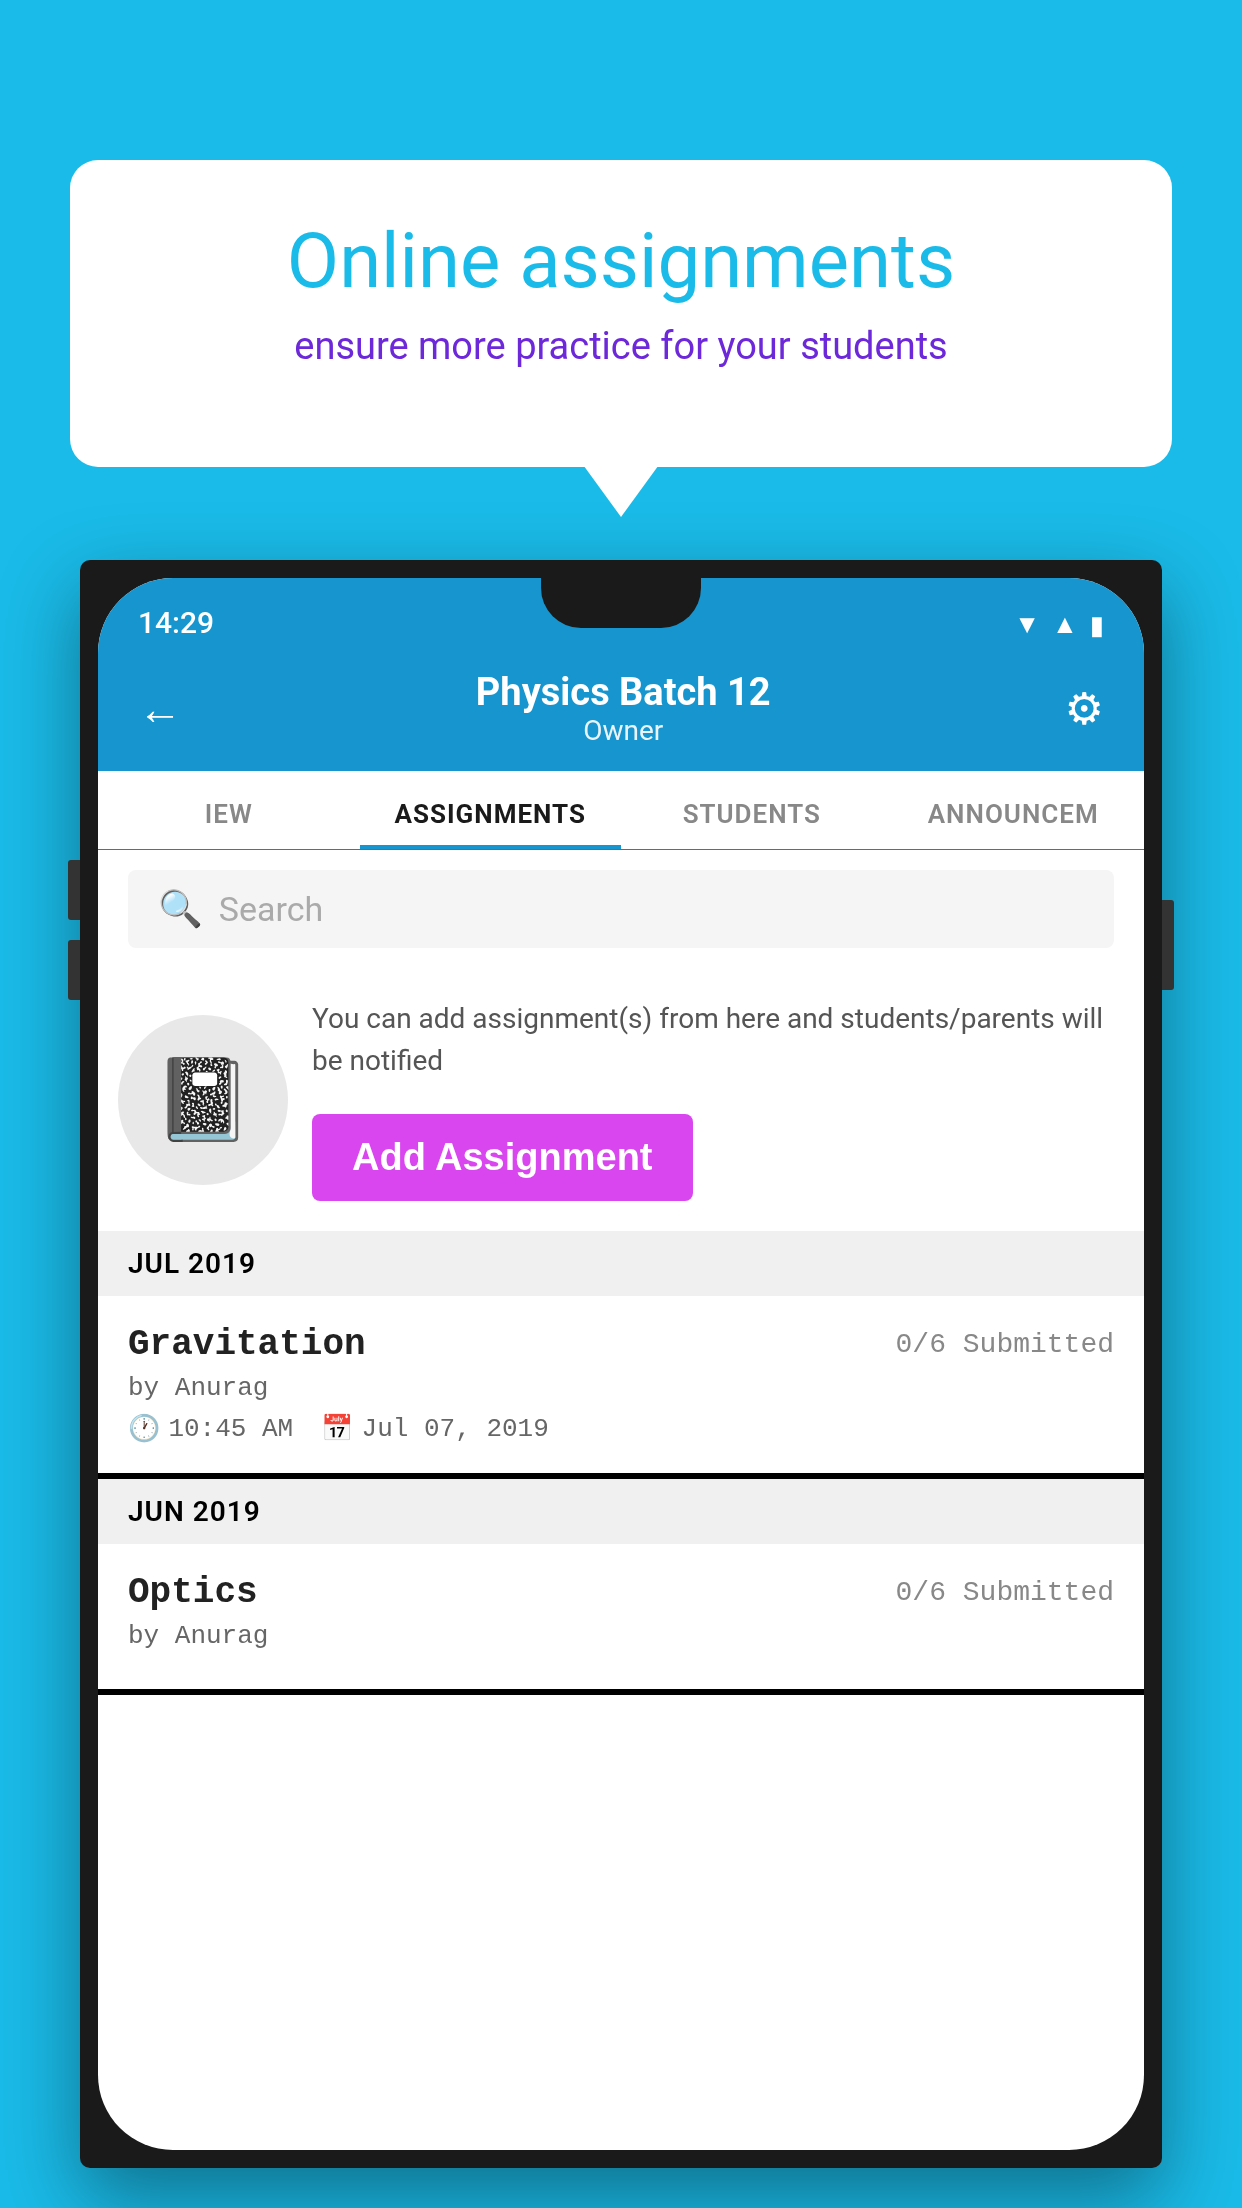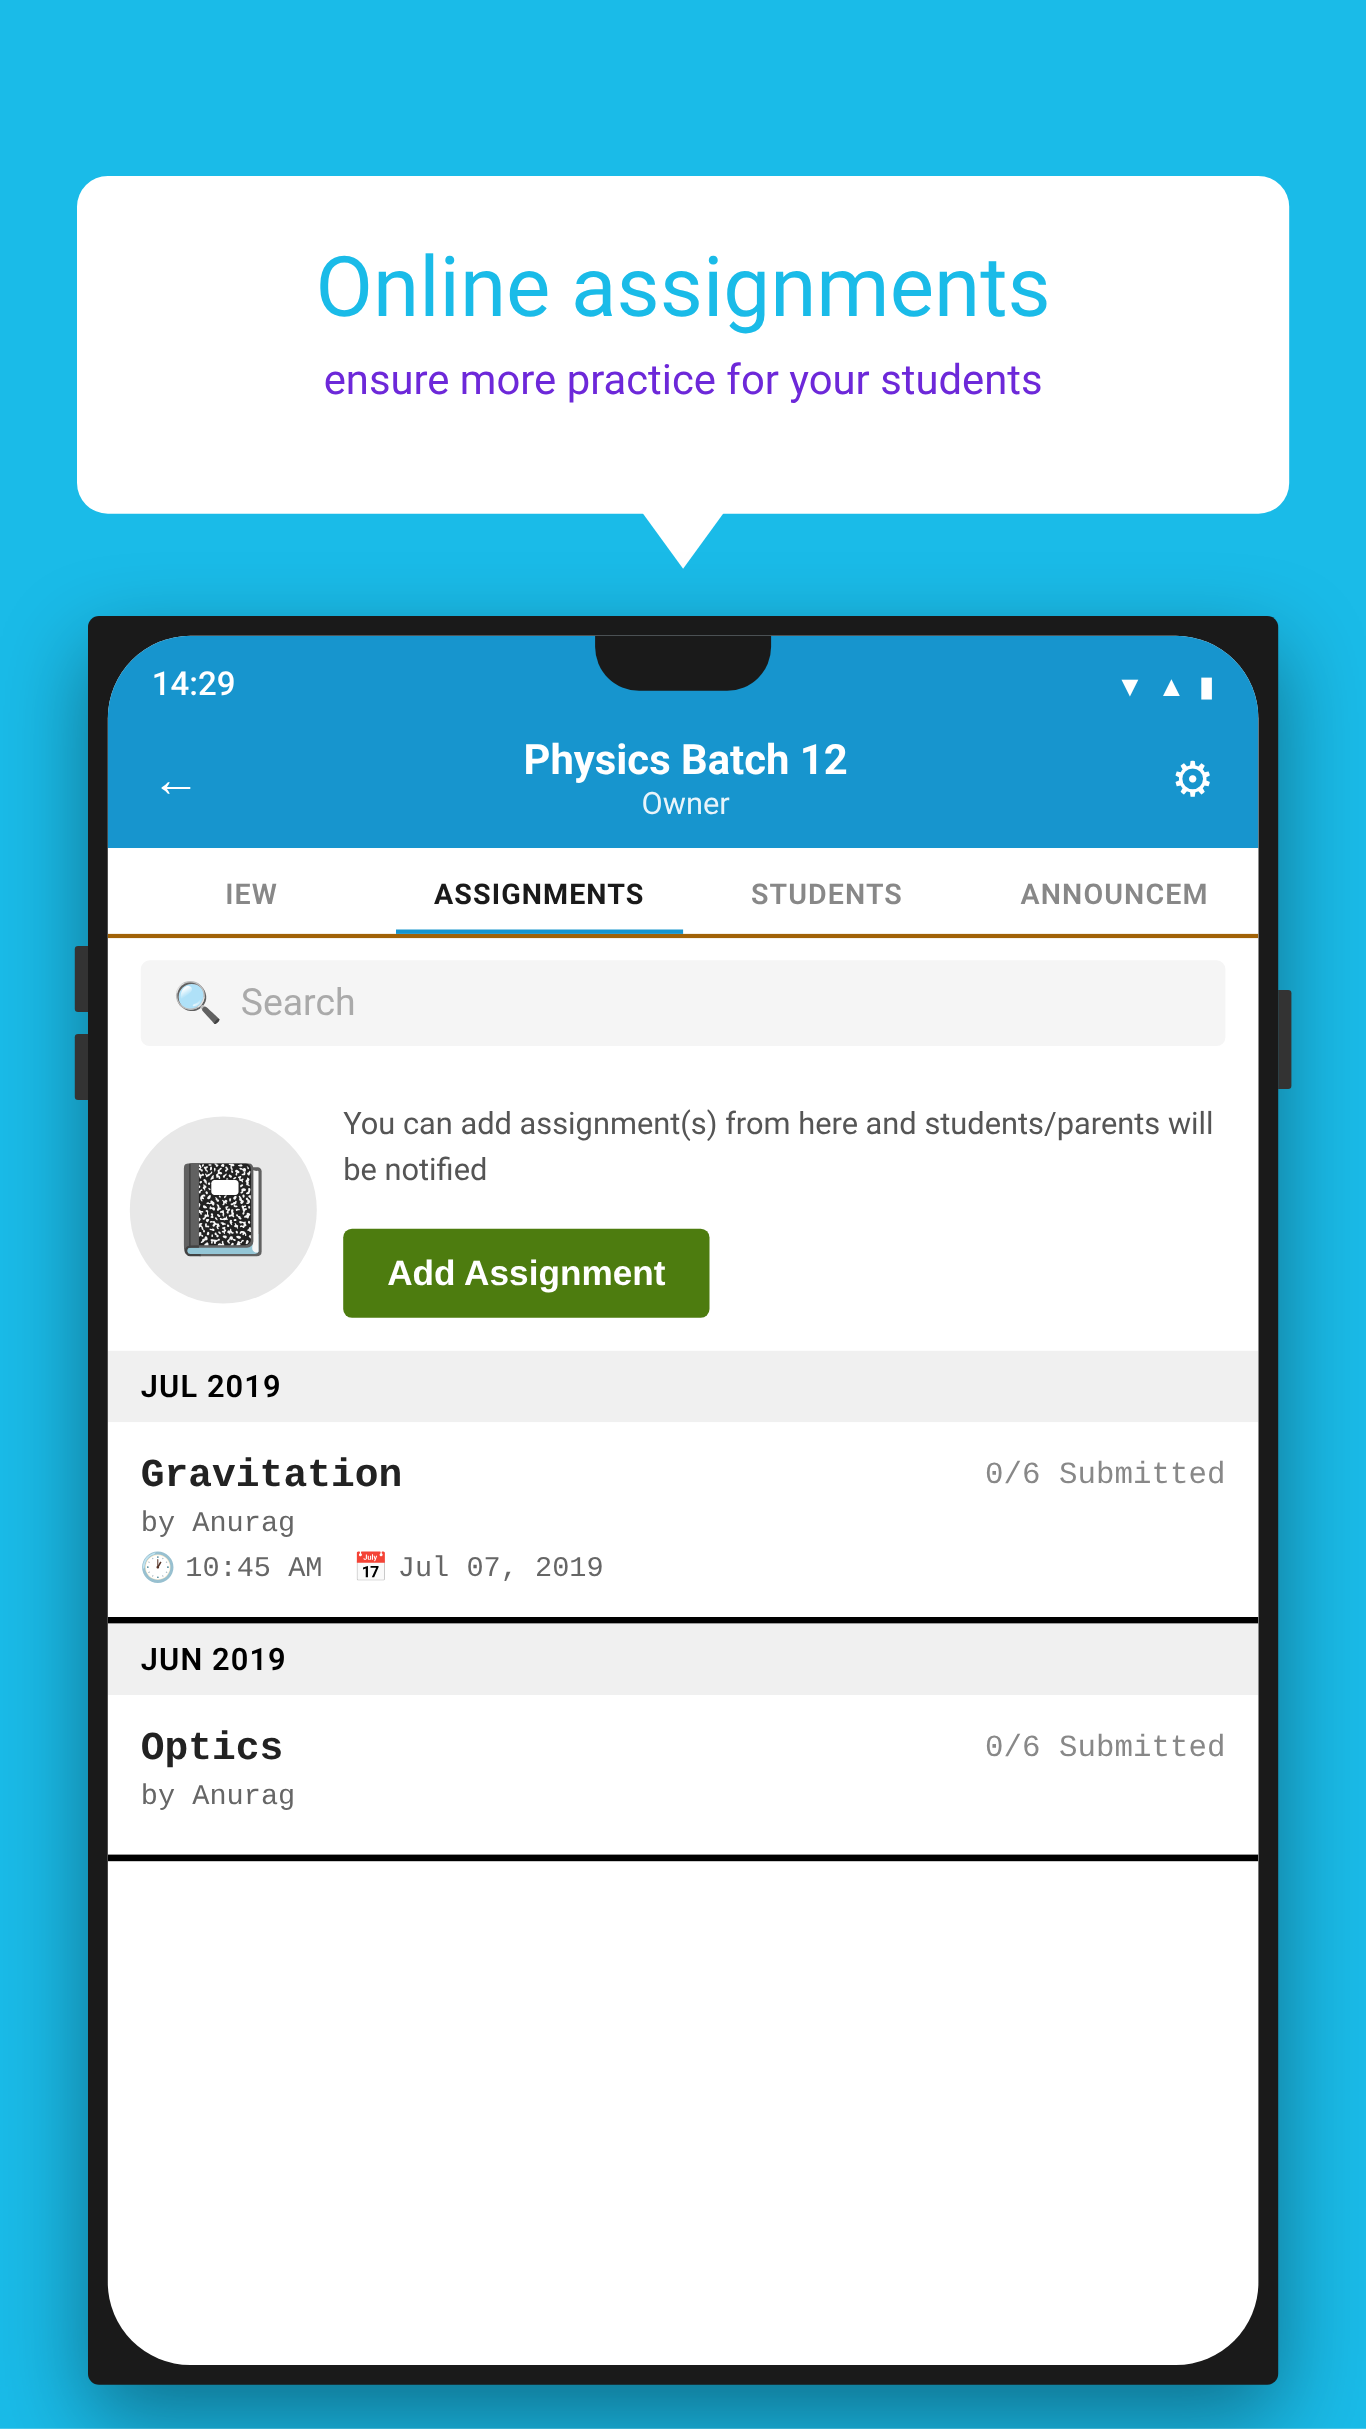--- a/index.html
+++ b/index.html
@@ -157,21 +157,21 @@
     .header-settings {
       color: white;
       font-size: 44px;
       cursor: pointer;
     }
 
     
     .tabs-container {
       display: flex;
       background: white;
-      border-bottom: 4px solid #a16207;
+      border-bottom: 1px solid #a16207;
       overflow: hidden;
     }
 
     .tab-item {
       flex: 1;
       text-align: center;
       padding: 28px 10px 20px;
       font-size: 26px;
       color: #888888;
       font-weight: 600;
@@ -249,26 +249,26 @@
     }
 
     .promo-text {
       color: #555;
       font-size: 28px;
       line-height: 1.5;
       margin-bottom: 32px;
     }
 
     .add-assignment-btn {
-      background: #4d7c0f;
+      background: #d946ef;
       color: white;
       border: none;
       border-radius: 8px;
       padding: 22px 40px;
-      font-size: 32px;
+      font-size: 38px;
       font-weight: 600;
       cursor: pointer;
     }
 
     
     .section-header {
       background: #f0f0f0;
       padding: 16px 30px;
     }
 

